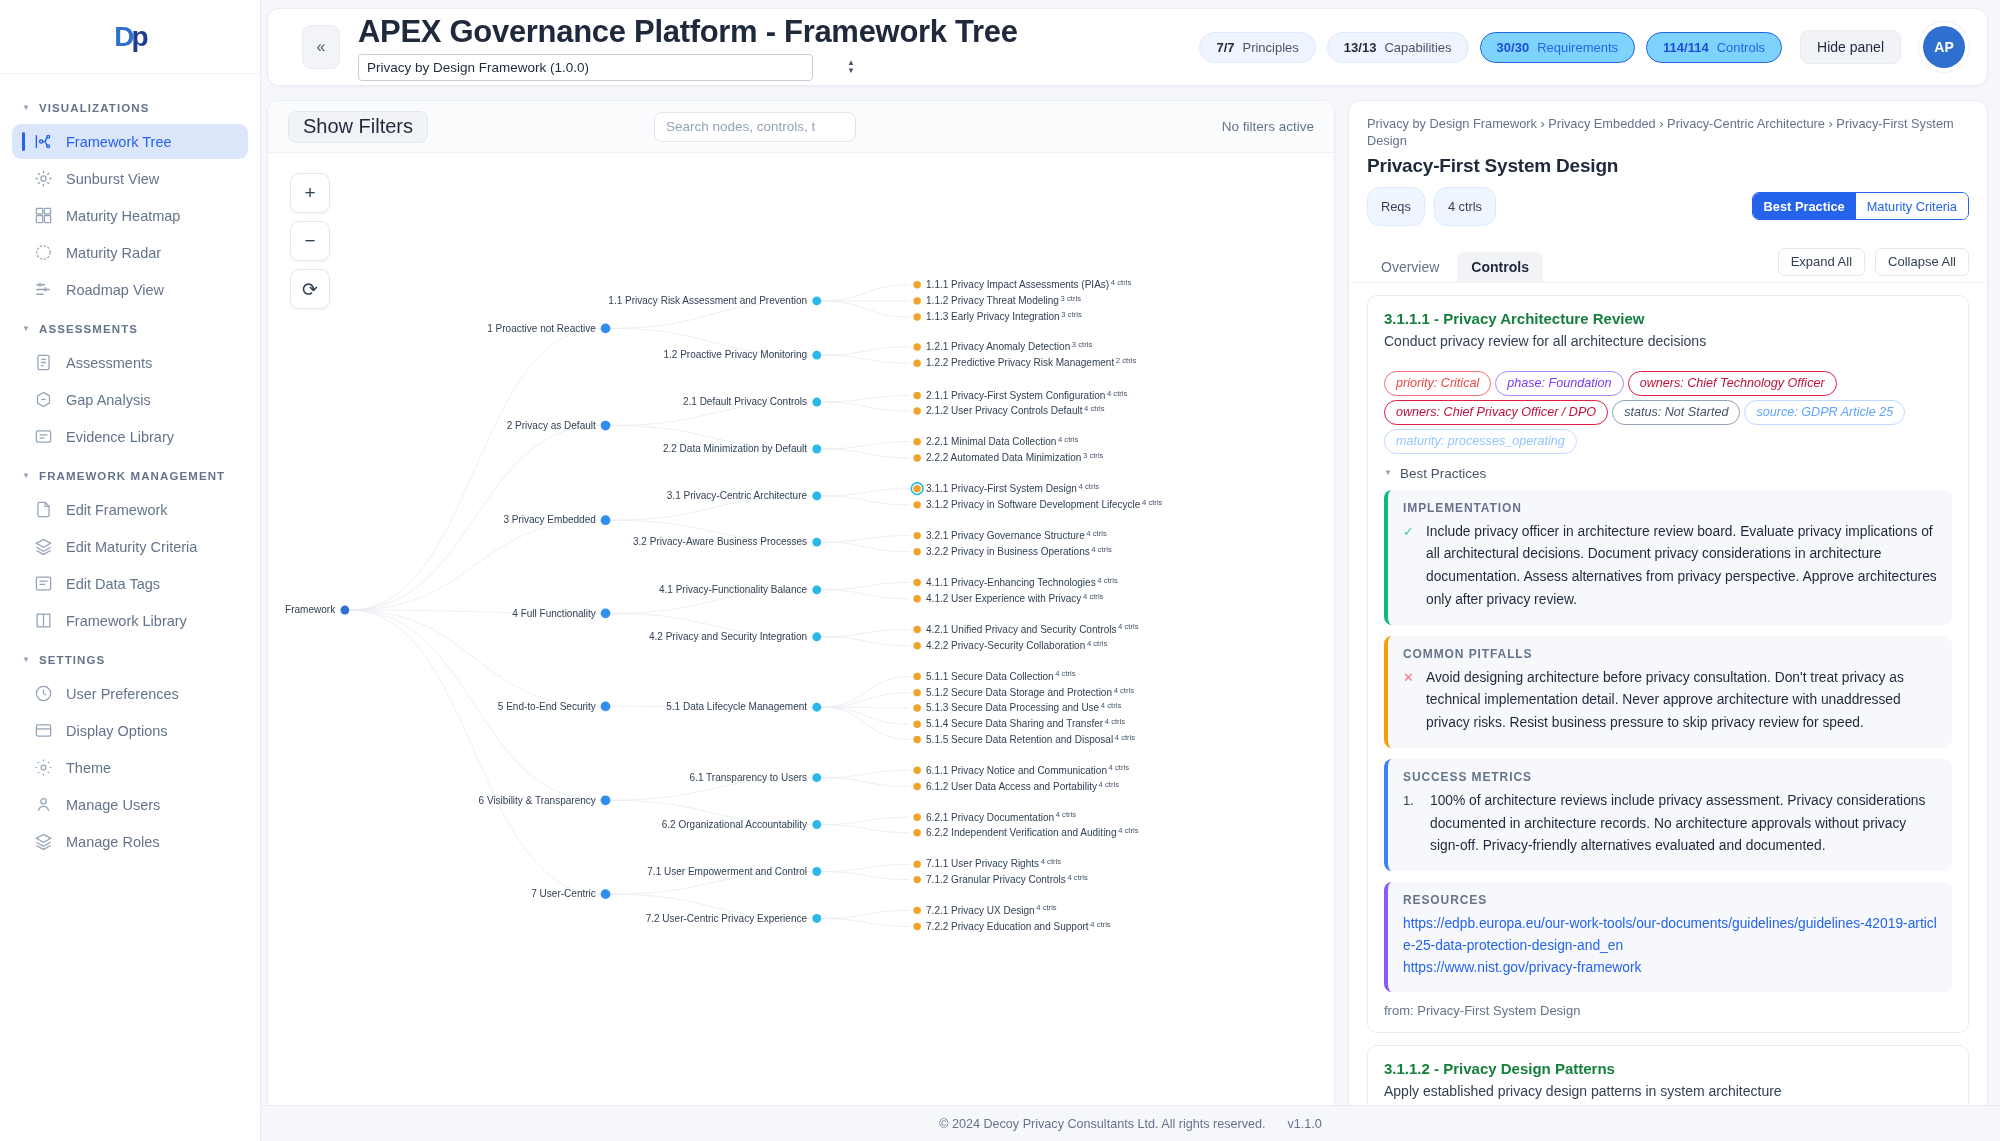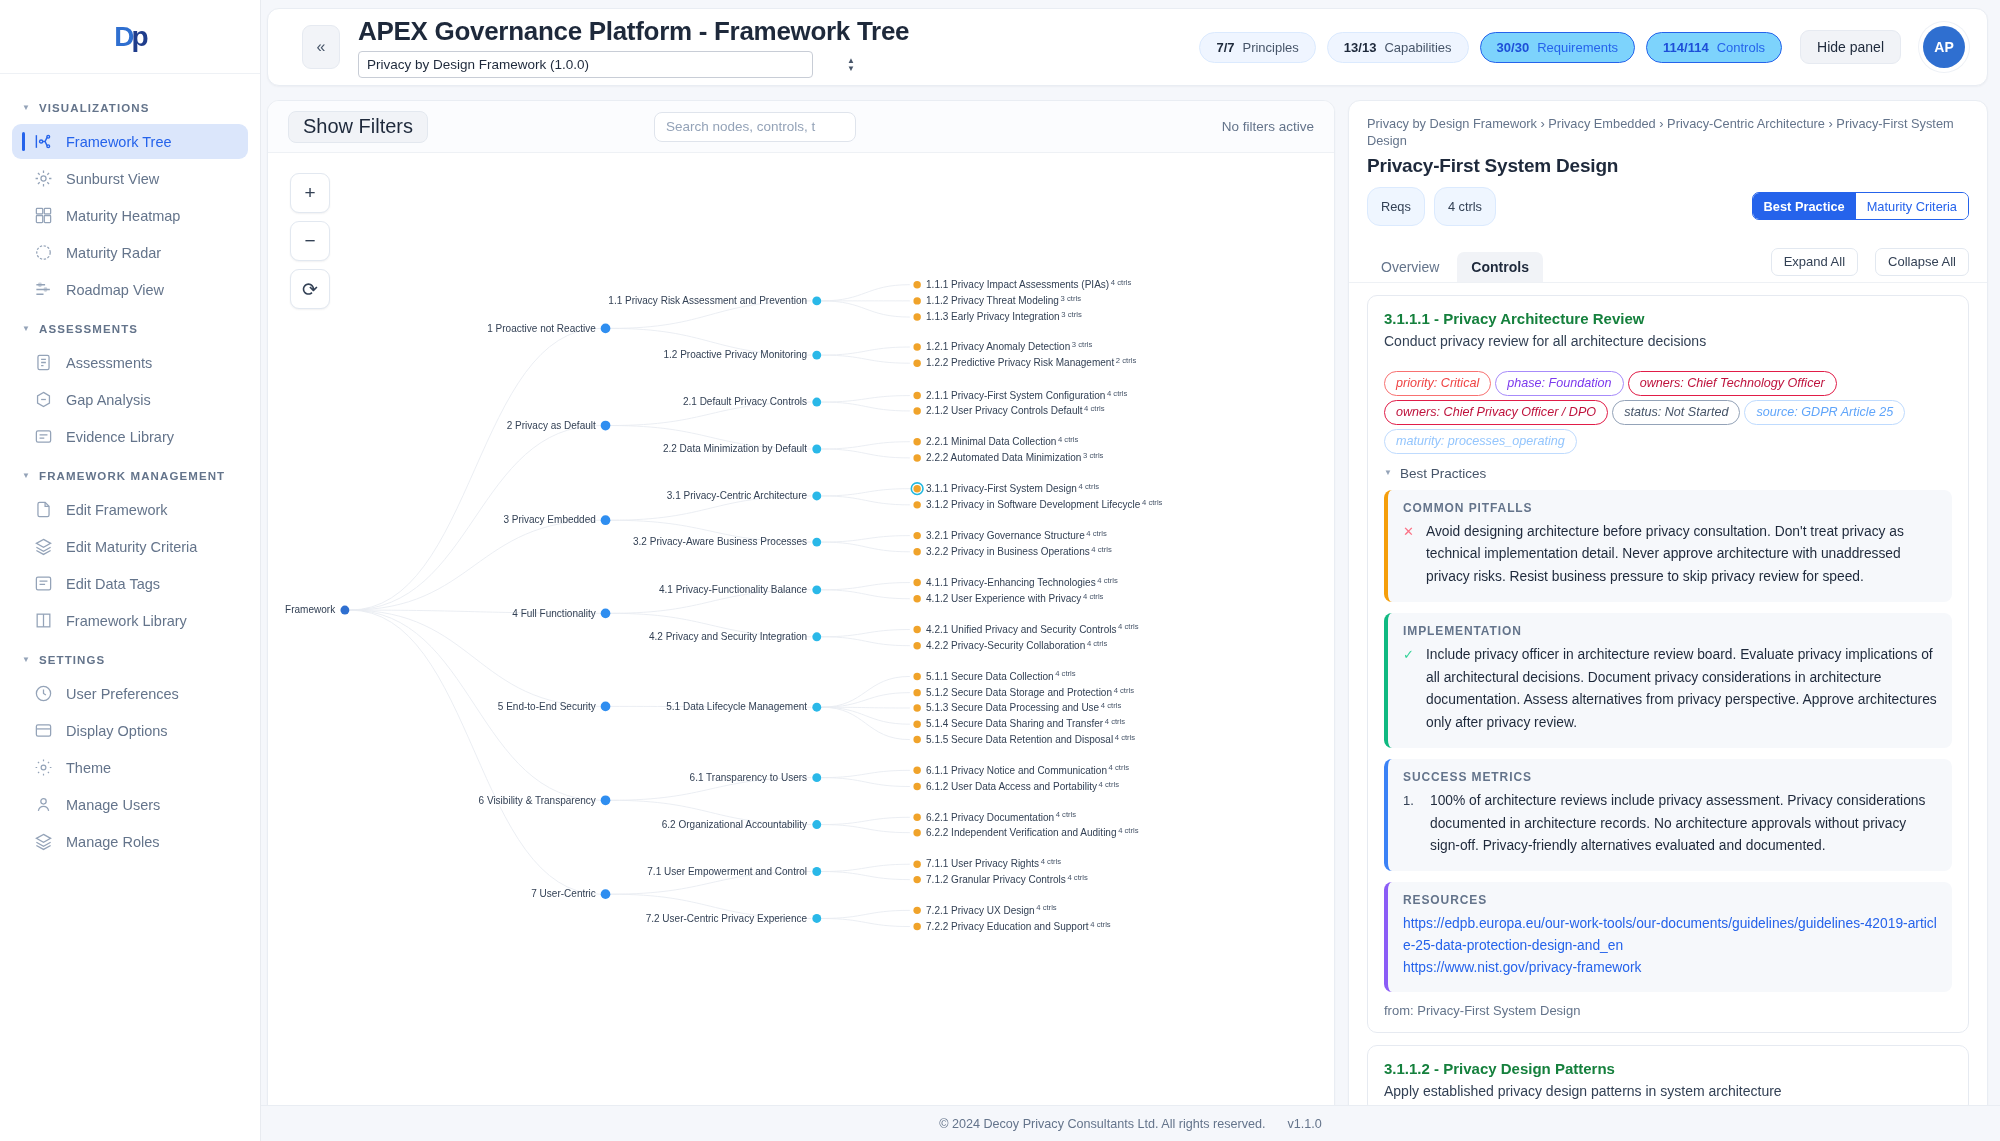--- a/index.html
+++ b/index.html
@@ -55,21 +55,21 @@
     border-radius: 12px; height: 78px; display: flex; align-items: center;
     padding: 0 22px 0 34px; gap: 18px;
     box-shadow: 0 1px 2px rgba(15,23,42,.04);
   }
   .collapse-btn {
     width: 38px; height: 44px; border-radius: 9px; background: #f2f4f8;
     border: 1px solid #e6eaf1; color: #475569; font-size: 16px;
     display: flex; align-items: center; justify-content: center; cursor: pointer; flex: 0 0 38px;
   }
   .title-wrap { display: flex; flex-direction: column; gap: 4px; }
-  .app-title { font-size: 26px; font-weight: bold; color: #1e293b; letter-spacing: -.3px; white-space: nowrap; }
+  .app-title { font-size: 31px; font-weight: bold; color: #1e293b; letter-spacing: -.3px; white-space: nowrap; }
   .fw-select {
     appearance: none; -webkit-appearance: none;
     width: 455px; height: 27px; border: 1px solid #c8cdd6; border-radius: 4px;
     background: #fff; padding: 0 22px 0 8px; font-size: 13.5px; color: #1e293b;
     font-family: "Liberation Sans", sans-serif; cursor: pointer;
   }
   .select-wrap { position: relative; width: 505px; }
   .select-arrow {
     position: absolute; right: 8px; top: 50%; transform: translateY(-50%);
     font-size: 8px; color: #475569; pointer-events: none; line-height: 1.05; text-align: center;
@@ -154,21 +154,21 @@
   }
   .seg-btn { height: 26px; padding: 0 11px; font-size: 12.8px; display: flex; align-items: center; cursor: pointer; background: #fff; color: #2563eb; }
   .seg-btn.on { background: #2563eb; color: #fff; font-weight: bold; }
 
   .tabs-row {
     display: flex; align-items: flex-end; gap: 4px; padding: 12px 18px 0 18px;
     border-bottom: 1px solid #eef1f5; margin-top: 10px;
   }
   .tab { padding: 7px 14px; font-size: 14px; color: #64748b; cursor: pointer; border-radius: 7px 7px 0 0; }
   .tab.on { background: #f1f3f7; color: #1e293b; font-weight: bold; }
-  .tab-actions { margin-left: auto; display: flex; gap: 17px; padding-bottom: 6px; align-items: center; }
+  .tab-actions { margin-left: auto; display: flex; gap: 10px; padding-bottom: 6px; align-items: center; }
   .ghost-btn {
     height: 28px; padding: 0 12px; border-radius: 7px; background: #fff;
     border: 1px solid #e2e8f0; font-size: 13px; color: #334155; cursor: pointer;
     display: flex; align-items: center;
   }
 
   .details-scroll { flex: 1; overflow: hidden; padding: 12px 18px 0 18px; }
   .ctrl-card { border: 1px solid #e6eaf1; border-radius: 10px; padding: 14px 16px; margin-bottom: 12px; }
   .ctrl-id { font-size: 15px; font-weight: bold; color: #15803d; }
   .ctrl-desc { font-size: 14px; color: #334155; margin-top: 6px; }
@@ -663,36 +663,36 @@
                 <span class="tag status">status: Not Started</span>
                 <span class="tag source">source: GDPR Article 25</span>
                 <span class="tag maturity">maturity: processes_operating</span>
               </div>
 
             <div class="bp-header">
               <span class="caret">▼</span>
               <span>Best Practices</span>
             </div>
 
+            <div class="bp-block">
+              <div class="bp-title">IMPLEMENTATION</div>
+              <div class="bp-line">
+                <span class="bp-mark ok">✓</span>
+                <span>Include privacy officer in architecture review board. Evaluate privacy implications of all architectural decisions. Document privacy considerations in architecture documentation. Assess alternatives from privacy perspective. Approve architectures only after privacy review.</span>
+              </div>
+            </div>
+
             <div class="bp-block pitfalls">
               <div class="bp-title">COMMON PITFALLS</div>
               <div class="bp-line">
                 <span class="bp-mark no">✕</span>
                 <span>Avoid designing architecture before privacy consultation. Don't treat privacy as technical implementation detail. Never approve architecture with unaddressed privacy risks. Resist business pressure to skip privacy review for speed.</span>
               </div>
             </div>
 
-            <div class="bp-block">
-              <div class="bp-title">IMPLEMENTATION</div>
-              <div class="bp-line">
-                <span class="bp-mark ok">✓</span>
-                <span>Include privacy officer in architecture review board. Evaluate privacy implications of all architectural decisions. Document privacy considerations in architecture documentation. Assess alternatives from privacy perspective. Approve architectures only after privacy review.</span>
-              </div>
-            </div>
-
             <div class="bp-block metrics">
               <div class="bp-title">SUCCESS METRICS</div>
               <div class="bp-line">
                 <span class="bp-mark num">1.</span>
                 <span>100% of architecture reviews include privacy assessment. Privacy considerations documented in architecture records. No architecture approvals without privacy sign-off. Privacy-friendly alternatives evaluated and documented.</span>
               </div>
             </div>
 
             <div class="bp-block resources">
               <div class="bp-title">RESOURCES</div>

